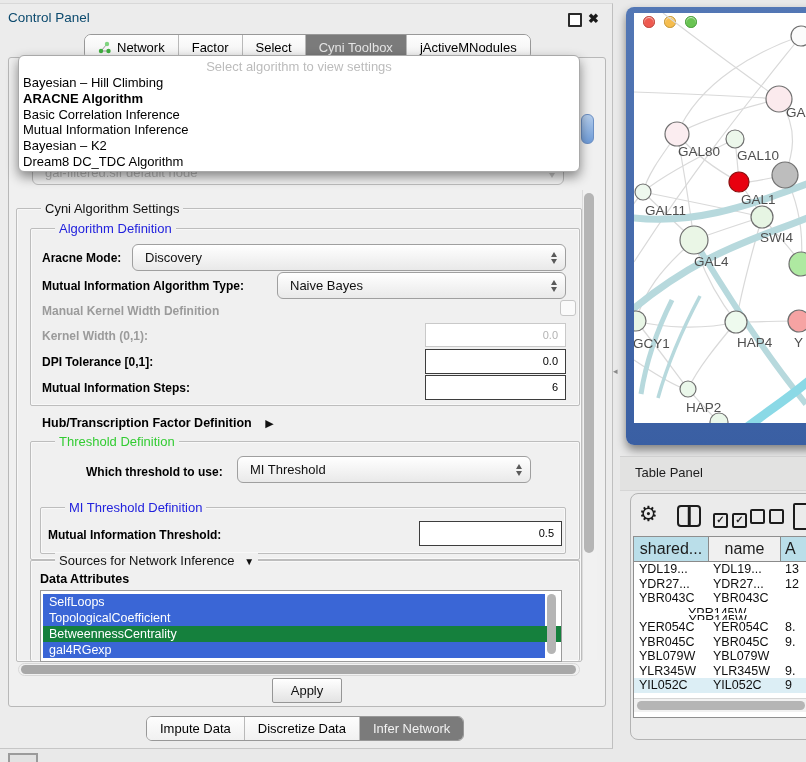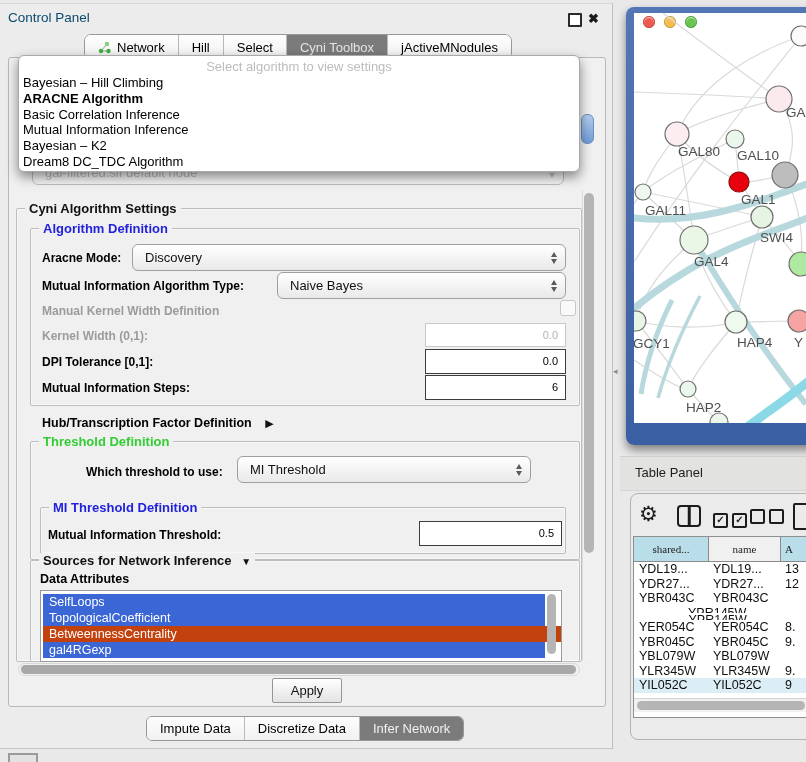--- a/index.html
+++ b/index.html
@@ -34,22 +34,22 @@
   .combo.ghost{background:#f3f3f3;border-color:#bdbdbd;color:#b9b9b9;z-index:1;}
   .stepper{position:absolute;right:8px;top:50%;transform:translateY(-50%);display:flex;
            flex-direction:column;gap:2px;}
   .tri-up{width:0;height:0;border-left:3.5px solid transparent;border-right:3.5px solid transparent;
           border-bottom:5px solid #5a5a5a;}
   .tri-dn{width:0;height:0;border-left:3.5px solid transparent;border-right:3.5px solid transparent;
           border-top:5px solid #5a5a5a;}
   .ghost .tri-up{border-bottom-color:#c3c3c3;} .ghost .tri-dn{border-top-color:#c3c3c3;}
   
   .grp{border:1px solid #bdbdbd;border-radius:2px;box-shadow:inset 0 0 0 1px rgba(255,255,255,.55);}
-  .grp-title{position:absolute;top:-8px;left:8px;background:#f0f0f0;padding:0 4px;font-size:13px;
-             white-space:nowrap;font-weight:bold;}
+  .grp-title{position:absolute;top:-8px;left:24px;background:#f0f0f0;padding:0 4px;font-size:13px;
+             white-space:nowrap;}
   .t-blue{color:#2222dd;} .t-green{color:#33cc33;}
   .lbl{font-size:12px;font-weight:bold;color:#000;white-space:nowrap;}
   .lbl.dis{color:#9b9b9b;}
   .tfield{background:#fff;font-size:11px;text-align:right;padding:0 7px;box-sizing:border-box;}
   .tfield.dark{border:1.5px solid #3d3d3d;color:#000;}
   .tfield.lite{border:1px solid #c9c9c9;color:#b3b3b3;}
   .cbox{width:14px;height:14px;border:1px solid #c6c6c6;border-radius:3px;background:#fafafa;}
   
   .listbox{background:#fff;border:1px solid #9a9a9a;}
   .litem{height:16px;line-height:16px;font-size:12.5px;color:#fff;padding-left:6px;}
@@ -73,22 +73,22 @@
   .tp-bar{background:#e2e2e1;border-top:1px solid #d0d0d0;border-bottom:1px solid #d6d6d6;}
   .tp-title{font-size:13px;color:#1d1d1d;}
   .tp-panel{background:#ebebeb;border:1px solid #b3b3b3;border-radius:8px;}
   .gear{font-size:21px;color:#1b1b1b;line-height:22px;}
   .colicon{width:20px;height:18px;border:2.5px solid #1c1c1c;border-radius:4px;position:relative;}
   .colicon div{position:absolute;left:50%;top:0;width:2.5px;height:100%;background:#1c1c1c;transform:translateX(-50%);}
   .mcb{display:inline-block;width:11px;height:11px;border:2px solid #1c1c1c;border-radius:2px;
        font-size:10px;font-weight:bold;line-height:10px;text-align:center;color:#1c1c1c;}
   .docicon{width:14px;height:23px;border:2.5px solid #1c1c1c;border-radius:2px;}
   .tbl{background:#fff;border:1px solid #8f8f8f;}
-  .th{font-size:11px;color:#1c1c1c;display:flex;align-items:center;justify-content:center;
-      box-sizing:border-box;border-right:1px solid #8a8a8a;border-bottom:1px solid #8a8a8a;font-family:Liberation Serif, serif;}
+  .th{font-size:16px;color:#1c1c1c;display:flex;align-items:center;justify-content:center;
+      box-sizing:border-box;border-right:1px solid #8a8a8a;border-bottom:1px solid #8a8a8a;}
   .td{font-size:12.5px;color:#0f0f0f;white-space:nowrap;overflow:hidden;}
   .mini-icon{border:2px solid #9b9b9b;background:#e2e2e2;}
   .splitter{font-size:9px;color:#8a8a8a;}
 </style>
 </head>
 <body>
 
 <div id="screen">
 
   <div class="abs cp-window" style="left:0;top:3px;width:612px;height:744px;"></div>
@@ -104,21 +104,21 @@
           <line x1="3" y1="10" x2="9" y2="3" stroke="#9a9a9a" stroke-width="1"></line>
           <line x1="3" y1="10" x2="10" y2="10" stroke="#9a9a9a" stroke-width="1"></line>
           <circle cx="3" cy="10" r="2.2" fill="#3fae3f"></circle>
           <circle cx="9" cy="3" r="2.2" fill="#7fd47f"></circle>
           <circle cx="10.5" cy="10" r="2.2" fill="#3fae3f"></circle>
         </svg>
       </span>
       <span>Network</span>
     </div>
     <div class="tab">
-      <span>Hill</span>
+      <span>Factor</span>
     </div>
     <div class="tab">
       <span>Select</span>
     </div>
     <div class="tab sel">
       <span>Cyni Toolbox</span>
     </div>
     <div class="tab">
       <span>jActiveMNodules</span>
     </div>
@@ -203,21 +203,21 @@
   <div class="abs grp" style="left:30px;top:560px;width:548px;height:100px;border-bottom:none;">
     <span class="grp-title">
       <span>Sources for Network Inference</span>
       <span style="font-size:10px;margin-left:6px;">▼</span>
     </span>
   </div>
   <div class="abs lbl" style="left:40px;top:572px;font-size:12.5px;">Data Attributes</div>
   <div class="abs listbox" style="left:40px;top:590px;width:520px;height:70px;">
     <div class="litem" style="margin:3px 16px 0 2px;background:#3a66d6;">SelfLoops</div>
     <div class="litem" style="margin:0 16px 0 2px;background:#3a66d6;">TopologicalCoefficient</div>
-    <div class="litem" style="margin:0 0 0 2px;background:#c2410c;">BetweennessCentrality</div>
+    <div class="litem" style="margin:0 0 0 2px;background:#15803d;">BetweennessCentrality</div>
     <div class="litem" style="margin:0 16px 4px 2px;background:#3a66d6;">gal4RGexp</div>
   </div>
   <div class="abs thumb" style="left:547px;top:594px;width:9px;height:60px;"></div>
 
   <div class="abs scroll-v" style="left:582px;top:190px;width:14px;height:470px;"></div>
   <div class="abs thumb" style="left:584px;top:193px;width:10px;height:360px;"></div>
 
   <div class="abs scroll-h" style="left:18px;top:663px;width:562px;height:13px;"></div>
   <div class="abs thumb" style="left:21px;top:665px;width:555px;height:9px;background:#a8a8a8;"></div>
 

